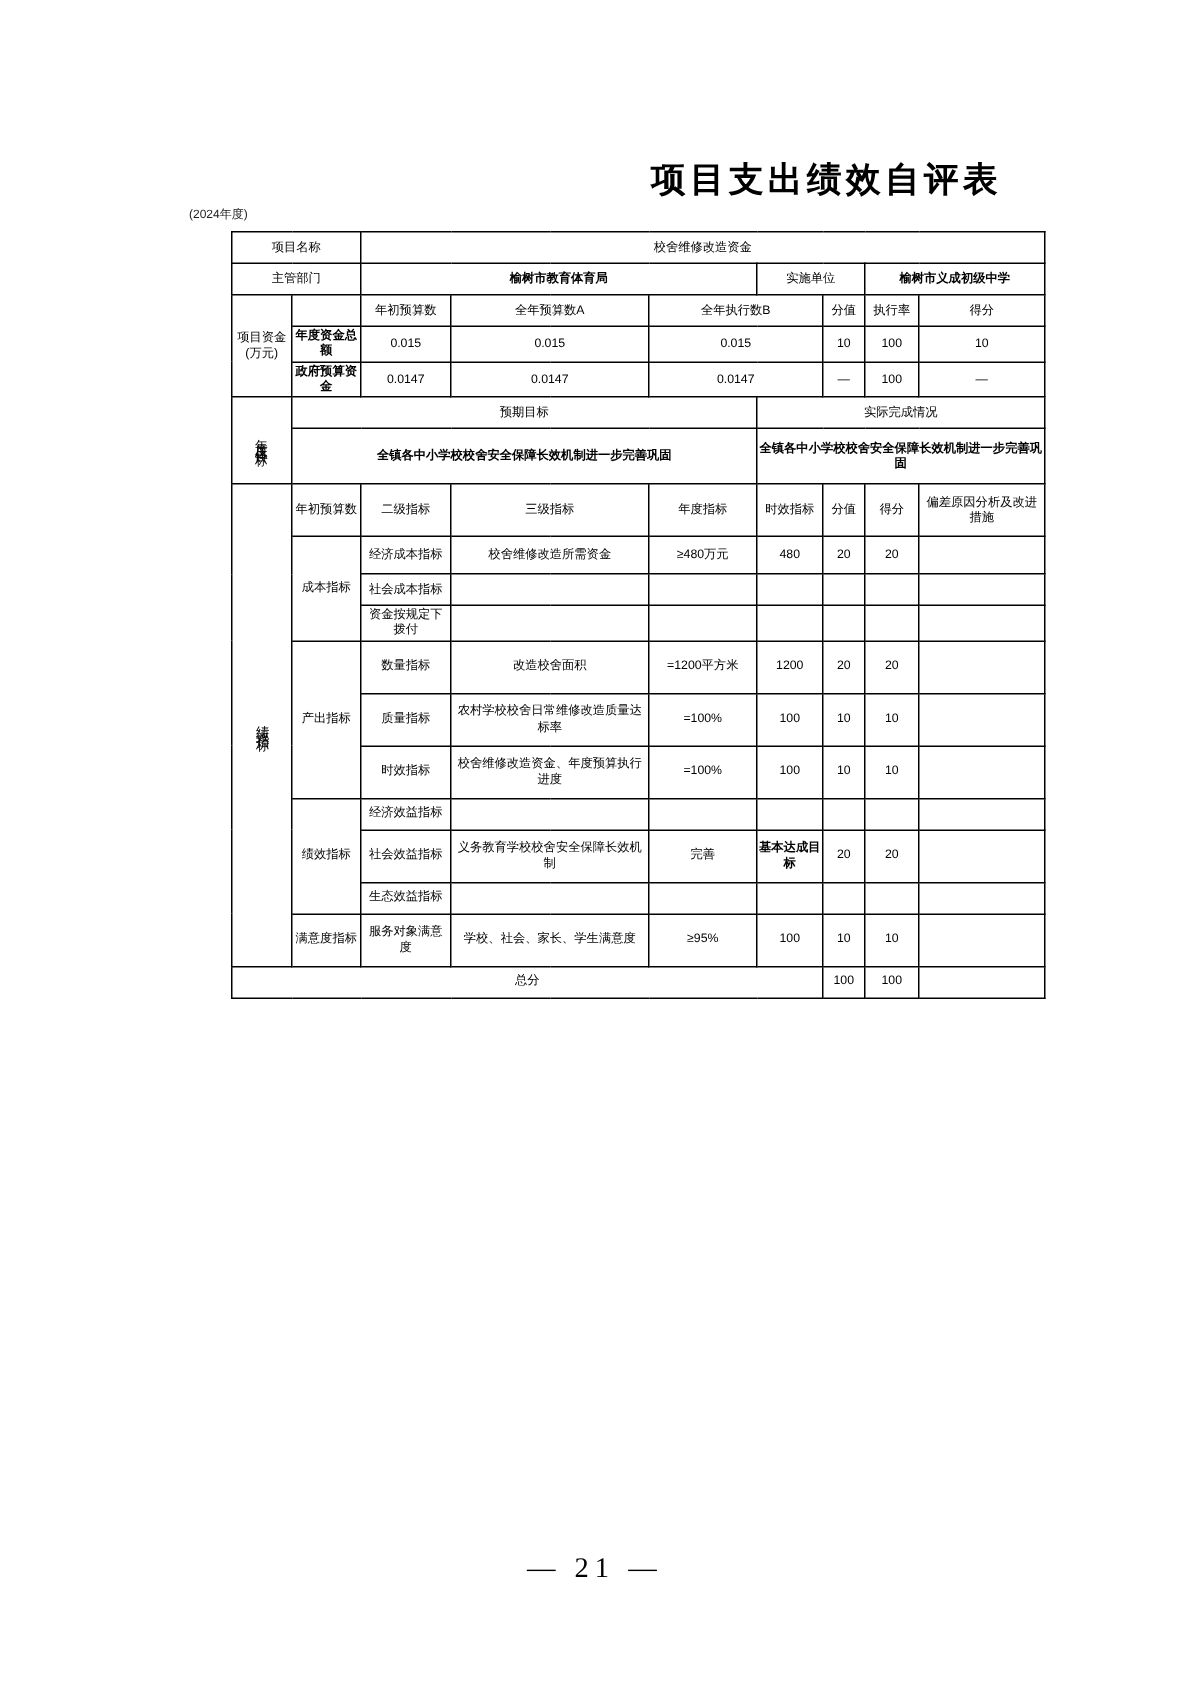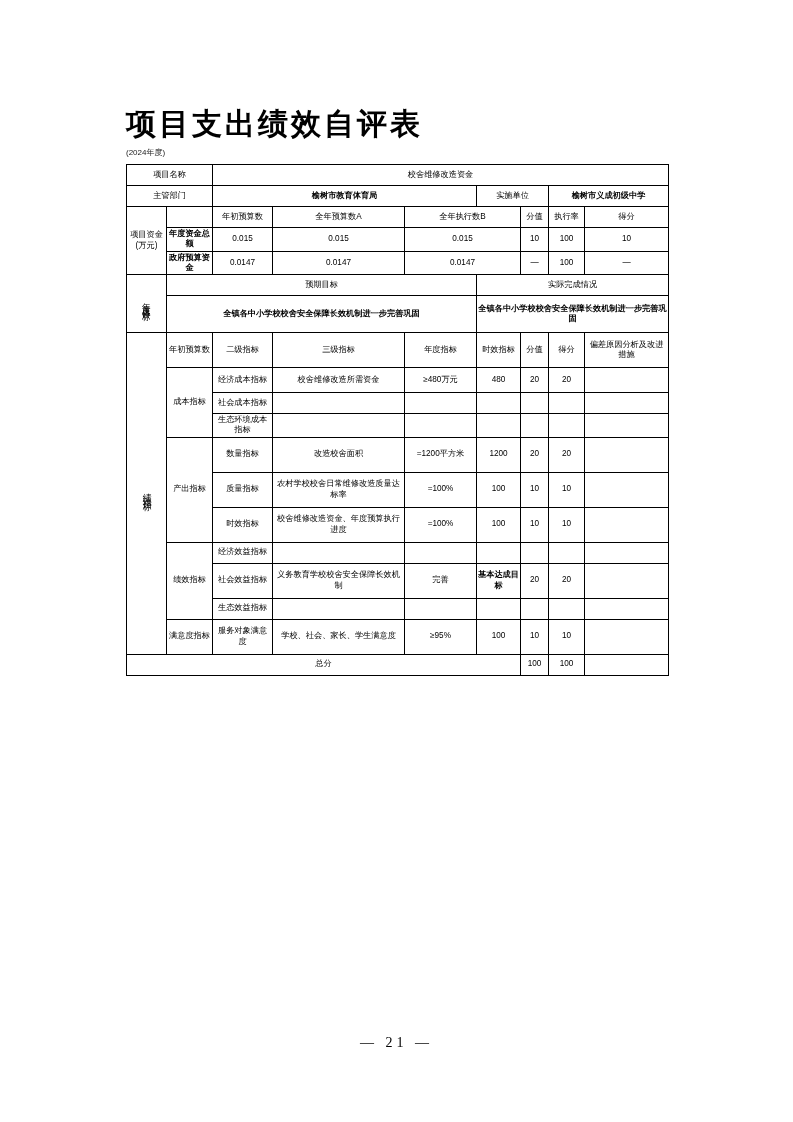--- a/index.html
+++ b/index.html
@@ -21,37 +21,38 @@
     width: 793px;
     height: 1122px;
   }
   .sheet {
     position: absolute;
     left: 126px;
     top: 94px;
     width: 542px;
   }
   .title {
-    text-align: left;
-    font-size: 30px;
+    text-align: right;
+    font-size: 23px;
     font-weight: bold;
     letter-spacing: 3px;
     padding: 10px 0 2px 0;
     font-family: "Liberation Serif", "DejaVu Serif", serif;
   }
   .subtitle {
     text-align: left;
     font-size: 8px;
     padding-bottom: 6px;
     color: #222;
   }
   table.main {
     border-collapse: collapse;
     width: 542px;
     table-layout: fixed;
+    margin-left: 28px;
   }
   table.main td {
     border: 1px solid #000;
     font-size: 8.2px;
     text-align: center;
     vertical-align: middle;
     padding: 1px 1px;
     line-height: 1.25;
     word-break: break-all;
   }
@@ -77,21 +78,21 @@
   }
   .h32 { height: 32px; }
   .h22 { height: 22px; }
   .h18 { height: 18px; }
   .pagenum {
     position: absolute;
     left: 0;
     top: 1035px;
     width: 793px;
     text-align: center;
-    font-size: 14px;
+    font-size: 19px;
     letter-spacing: 4px;
     font-family: "Liberation Serif", "DejaVu Serif", serif;
   }
   .left-pad { text-align: center; }
 </style>
 </head>
 <body>
 
 <div class="page">
   <div class="sheet">
@@ -200,21 +201,21 @@
       <tr>
         <td class="h18">社会成本指标</td>
         <td colspan="2" class="h18"></td>
         <td class="h18"></td>
         <td class="h18"></td>
         <td class="h18"></td>
         <td class="h18"></td>
         <td class="h18"></td>
       </tr>
       <tr>
-        <td class="h18">生态环境成本指标</td>
+        <td class="h18">资金按规定下拨付</td>
         <td colspan="2" class="h18"></td>
         <td class="h18"></td>
         <td class="h18"></td>
         <td class="h18"></td>
         <td class="h18"></td>
         <td class="h18"></td>
       </tr>
 
       <tr>
         <td rowspan="3" class="f9">产出指标</td>

